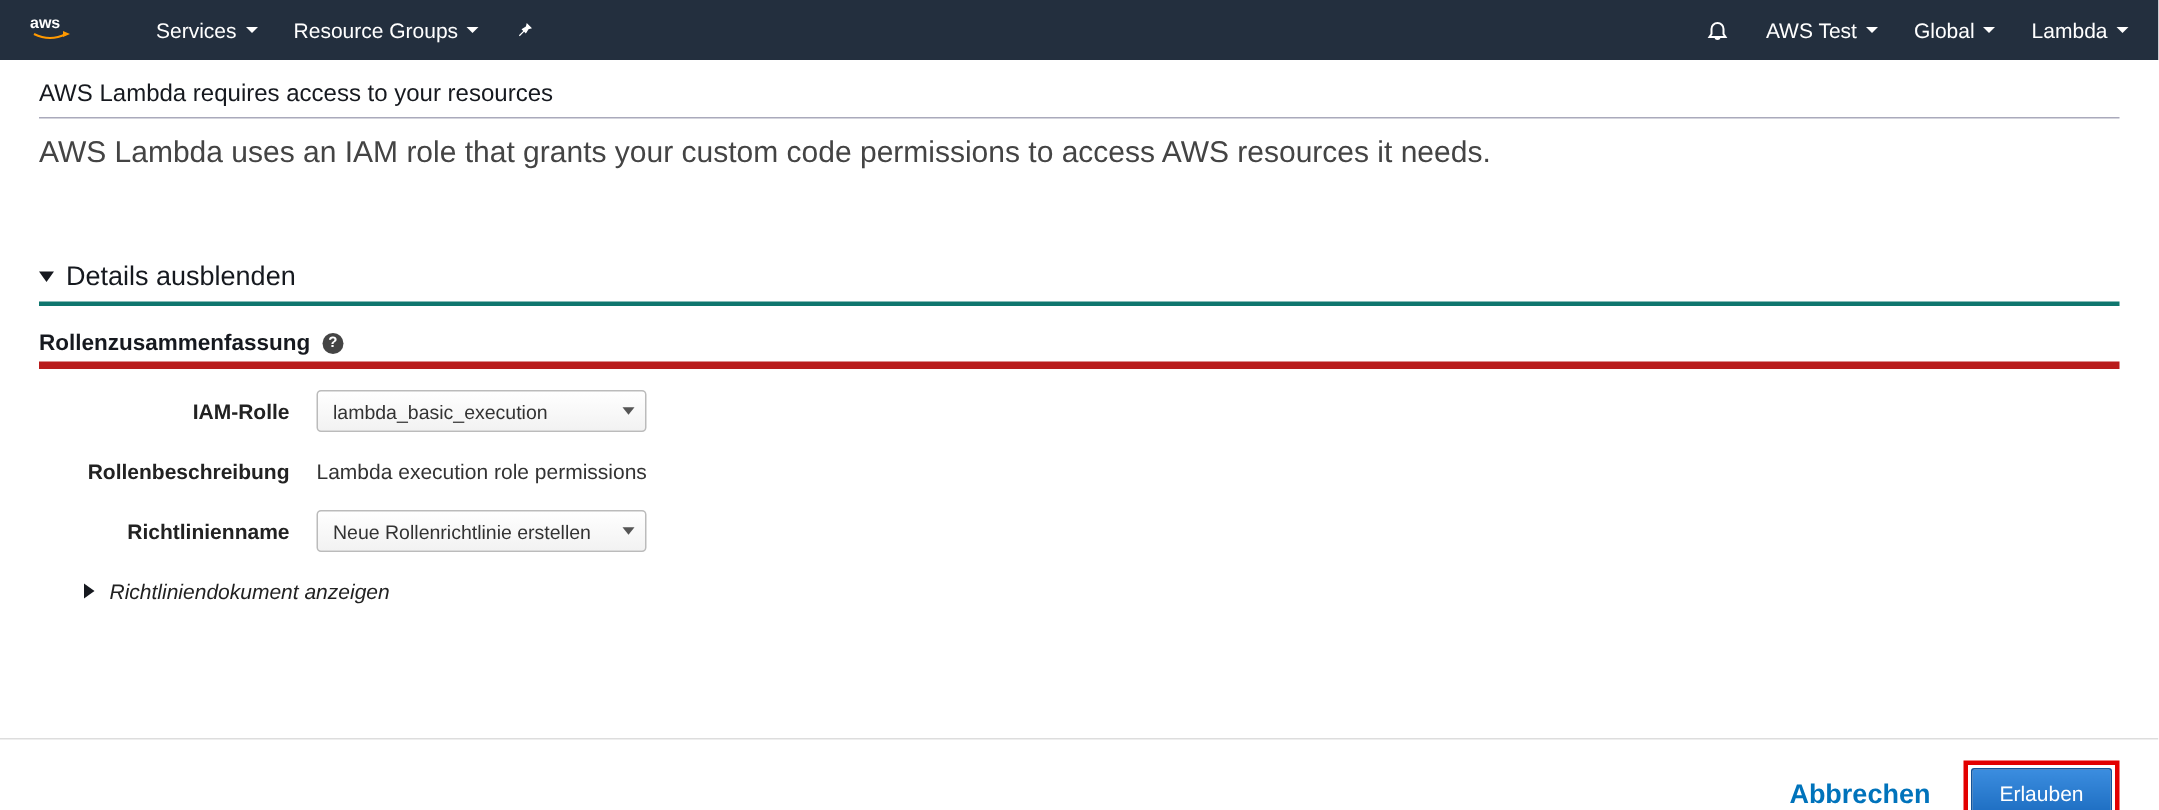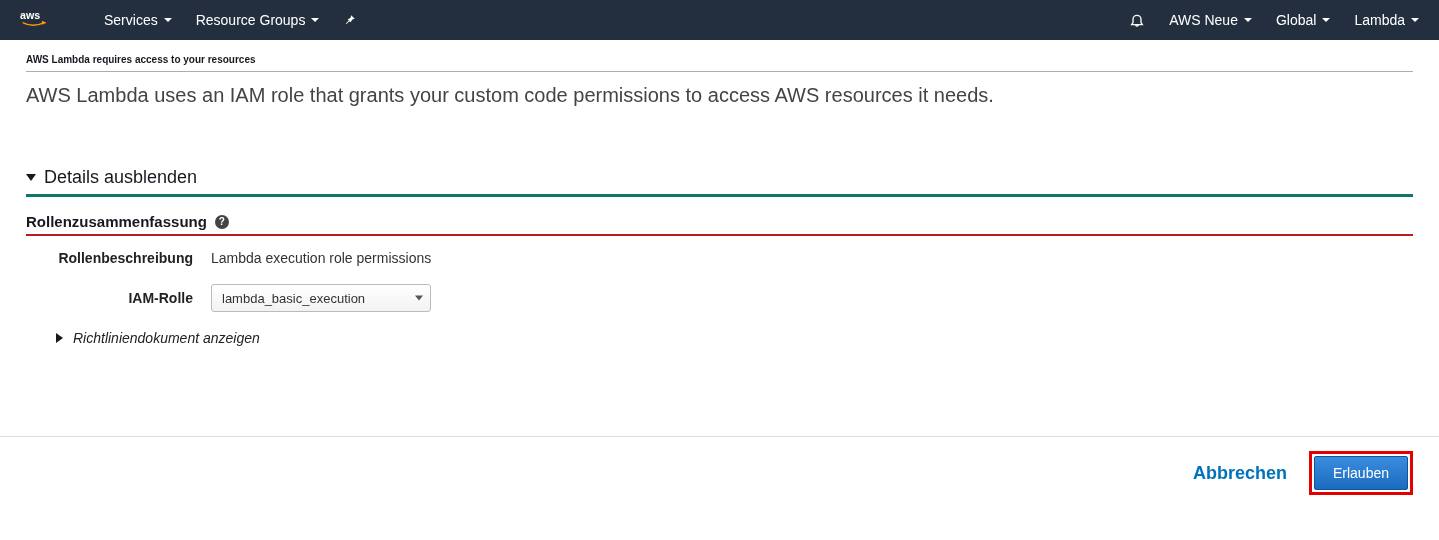--- a/index.html
+++ b/index.html
@@ -29,21 +29,21 @@
 .caret-down {
   width: 0; height: 0;
   border-left: 4px solid transparent;
   border-right: 4px solid transparent;
   border-top: 4px solid #fff;
 }
 .bell-icon, .pin-icon { display:flex; align-items:center; }
 
 
 .main { padding: 14px 26px 0 26px; }
-.section-title { font-size: 10px; font-weight: 700; color: #16191f; padding-bottom: 6px; border-bottom: 1px solid #aab; }
+.section-title { font-size: 16px; font-weight: 400; color: #16191f; padding-bottom: 6px; border-bottom: 1px solid #aab; }
 .section-desc { font-size: 20px; color: #444; padding: 12px 0 0 0; }
 
 .details-toggle {
   display: flex; align-items: center; gap: 8px;
   margin-top: 60px;
   font-size: 18px;
   color: #16191f;
   cursor: pointer;
   padding-bottom: 6px;
   border-bottom: 3px solid #0f766e;
@@ -58,21 +58,21 @@
   width: 0; height: 0;
   border-top: 5px solid transparent;
   border-bottom: 5px solid transparent;
   border-left: 7px solid #16191f;
 }
 
 .role-summary {
   display:flex; align-items:center; gap:8px;
   font-size: 15px; font-weight:700;
   margin-top: 16px; padding-bottom: 4px;
-  border-bottom: 2px solid #b91c1c;
+  border-bottom: 5px solid #b91c1c;
 }
 .help-icon {
   width:14px; height:14px; border-radius:50%;
   background:#444; color:#fff; font-size:10px; font-weight:700;
   display:flex; align-items:center; justify-content:center;
 }
 
 .form { margin-top: 14px; }
 .form-row { display:flex; align-items:center; margin-bottom: 18px; }
 .form-label { width: 185px; text-align:right; padding-right: 18px; font-weight:700; font-size:14px; color:#222; }
@@ -157,21 +157,21 @@
     </div>
   </div>
   <div class="nav-right">
     <div class="nav-item bell-icon">
       <svg width="16" height="16" viewBox="0 0 24 24" fill="none" stroke="#fff" stroke-width="2">
         <path d="M18 16v-5a6 6 0 10-12 0v5l-2 3h16l-2-3z"></path>
         <path d="M10 19a2 2 0 004 0"></path>
       </svg>
     </div>
     <div class="nav-item">
-      <span>AWS Neue</span>
+      <span>AWS Test</span>
       <span class="caret-down"></span>
     </div>
     <div class="nav-item">
       <span>Global</span>
       <span class="caret-down"></span>
     </div>
     <div class="nav-item">
       <span>Lambda</span>
       <span class="caret-down"></span>
     </div>
@@ -186,33 +186,42 @@
     <span class="tri-down"></span>
     <span>Details ausblenden</span>
   </div>
 
   <div class="role-summary">
     <span>Rollenzusammenfassung</span>
     <span class="help-icon">?</span>
   </div>
 
   <div class="form">
-    <div class="form-row">
-      <div class="form-label">Rollenbeschreibung</div>
-      <div class="form-value">Lambda execution role permissions</div>
-    </div>
     <div class="form-row">
       <div class="form-label">IAM-Rolle</div>
       <div class="sel-wrap">
         <select class="sel">
           <option>lambda_basic_execution</option>
         </select>
         <span class="sel-caret"></span>
       </div>
     </div>
+    <div class="form-row">
+      <div class="form-label">Rollenbeschreibung</div>
+      <div class="form-value">Lambda execution role permissions</div>
+    </div>
+    <div class="form-row">
+      <div class="form-label">Richtlinienname</div>
+      <div class="sel-wrap">
+        <select class="sel">
+          <option>Neue Rollenrichtlinie erstellen</option>
+        </select>
+        <span class="sel-caret"></span>
+      </div>
+    </div>
 
     <div class="policy-doc">
       <span class="tri-right"></span>
       <span>Richtliniendokument anzeigen</span>
     </div>
   </div>
 </div>
 
 <div class="footer">
   <button class="btn-link">Abbrechen</button>

